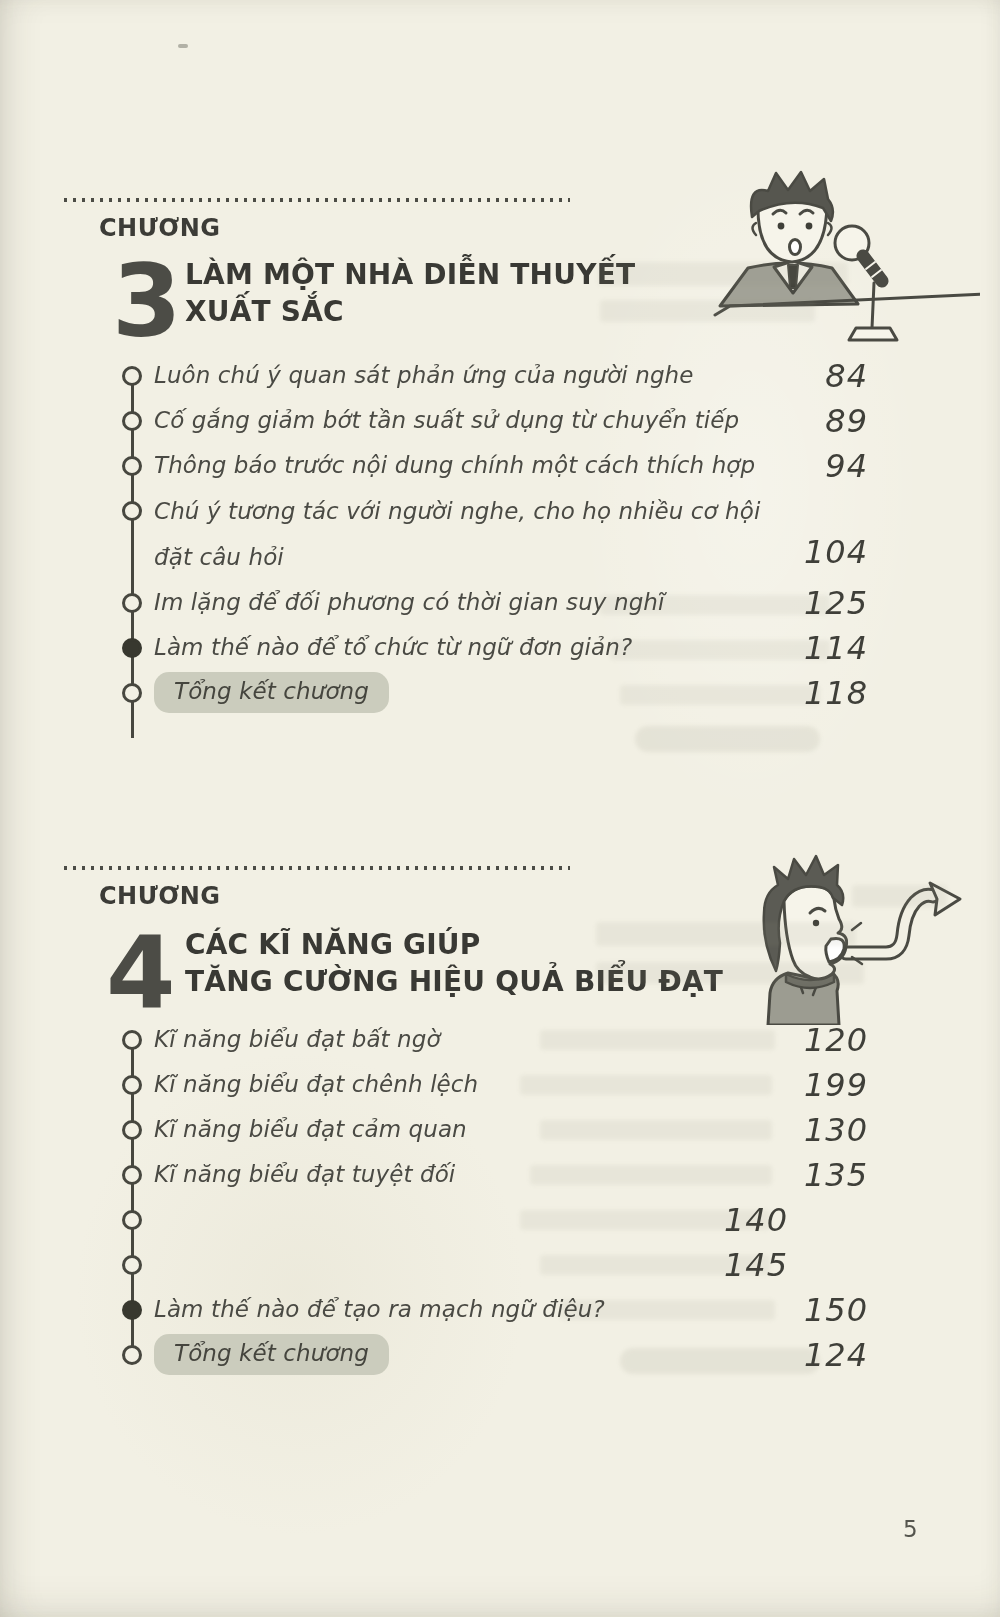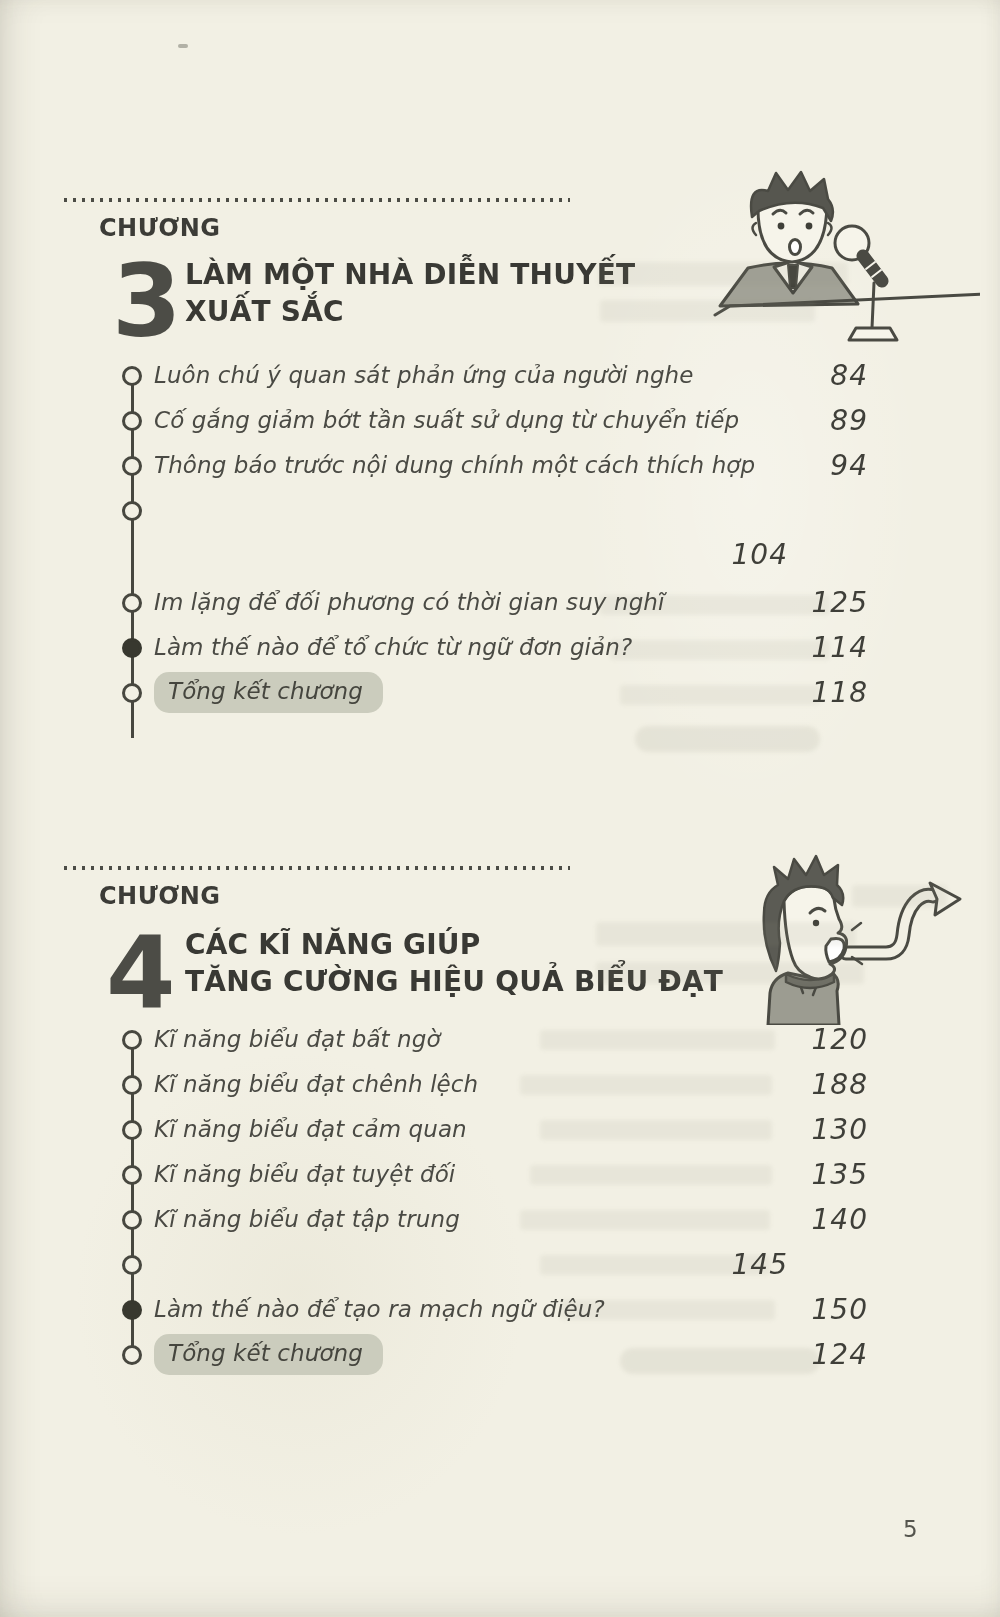--- a/index.html
+++ b/index.html
@@ -46,25 +46,25 @@
     border-radius:50%;background:#f2f0e4;box-sizing:content-box;
   }
   .bullet.filled{background:#38382f;border-color:#38382f;}
   .toc-row.two .bullet{align-self:start;margin-top:13px;}
   .label{
     font-size:23px;line-height:1.3;color:#4a4a44;letter-spacing:.1px;
     justify-self:start;
   }
   .toc-row.two .label{white-space:pre-line;line-height:46px;}
   .label.pill{
-    background:#cbccbd;border-radius:15px;padding:5px 20px 6px 14px;
+    background:#cbccbd;border-radius:15px;padding:5px 20px 6px 20px;
     color:#45453e;
   }
   .pagenum{
-    font-size:28px;color:#3f3f39;text-align:right;align-self:center;
+    font-size:32px;color:#3f3f39;text-align:right;align-self:center;
     font-weight:500;letter-spacing:1px;
   }
   .toc-row.two .pagenum{align-self:end;margin-bottom:9px;}
   .page-num{position:absolute;left:903px;top:1516px;font-size:23px;color:#55554e;}
   .ghost{
     position:absolute;background:#8f8f7d;opacity:.10;filter:blur(2px);
     border-radius:4px;pointer-events:none;
   }
   .ghost.pillish{border-radius:13px;opacity:.13;}
   .speck{position:absolute;left:178px;top:44px;width:10px;height:4px;background:#7d7d72;opacity:.55;border-radius:2px;}
@@ -129,20 +129,22 @@
           <span class="label">Cố gắng giảm bớt tần suất sử dụng từ chuyển tiếp</span>
           <span class="pagenum">89</span>
         </div>
         <div class="toc-row">
           <span class="bullet"></span>
           <span class="label">Thông báo trước nội dung chính một cách thích hợp</span>
           <span class="pagenum">94</span>
         </div>
         <div class="toc-row two">
           <span class="bullet"></span>
+          <span class="label">Chú ý tương tác với người nghe, cho họ nhiều cơ hội
+đặt câu hỏi</span>
           <span class="pagenum">104</span>
         </div>
         <div class="toc-row">
           <span class="bullet"></span>
           <span class="label">Im lặng để đối phương có thời gian suy nghĩ</span>
           <span class="pagenum">125</span>
         </div>
         <div class="toc-row">
           <span class="bullet filled"></span>
           <span class="label">Làm thế nào để tổ chức từ ngữ đơn giản?</span>
@@ -192,35 +194,34 @@
     <div class="toc" style="top:212px;">
       <div class="tline" style="top:22px;height:315px;"></div>
     <div class="toc-row">
           <span class="bullet"></span>
           <span class="label">Kĩ năng biểu đạt bất ngờ</span>
           <span class="pagenum">120</span>
         </div>
         <div class="toc-row">
           <span class="bullet"></span>
           <span class="label">Kĩ năng biểu đạt chênh lệch</span>
-          <span class="pagenum">188</span>
+          <span class="pagenum">199</span>
         </div>
         <div class="toc-row">
           <span class="bullet"></span>
           <span class="label">Kĩ năng biểu đạt cảm quan</span>
           <span class="pagenum">130</span>
         </div>
         <div class="toc-row">
           <span class="bullet"></span>
           <span class="label">Kĩ năng biểu đạt tuyệt đối</span>
           <span class="pagenum">135</span>
         </div>
         <div class="toc-row">
           <span class="bullet"></span>
-          <span class="label">Kĩ năng biểu đạt tập trung</span>
           <span class="pagenum">140</span>
         </div>
         <div class="toc-row">
           <span class="bullet"></span>
           <span class="pagenum">145</span>
         </div>
         <div class="toc-row">
           <span class="bullet filled"></span>
           <span class="label">Làm thế nào để tạo ra mạch ngữ điệu?</span>
           <span class="pagenum">150</span>

